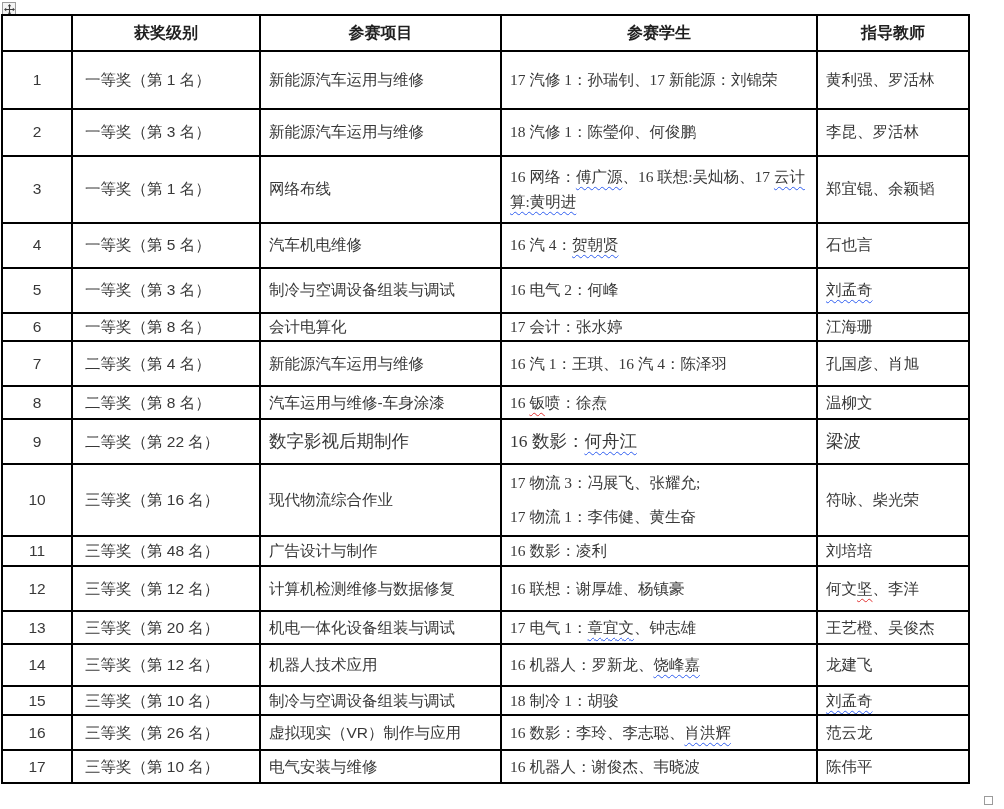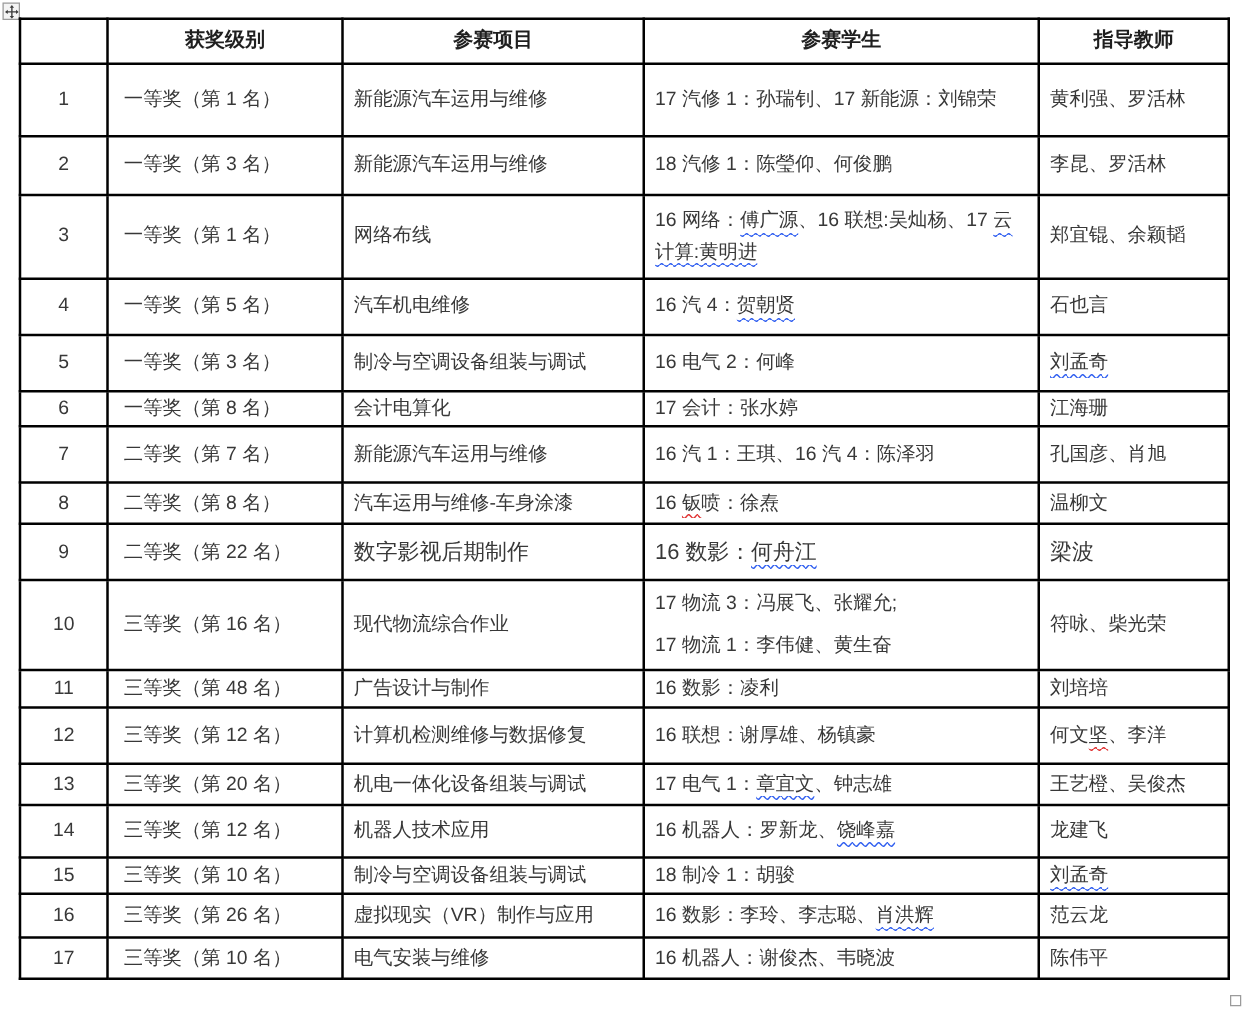--- a/index.html
+++ b/index.html
@@ -16,40 +16,40 @@
     display:flex;align-items:center;justify-content:center;box-sizing:border-box;
     cursor:move;
   }
   
   .resize-handle{
     position:absolute;left:984px;top:796px;width:9px;height:9px;
     border:1px solid var(--handle-border,#a6a6a6);background:#ffffff;
     box-sizing:border-box;cursor:nwse-resize;
   }
   table.awards{
-    position:absolute;left:15px;top:14px;
+    position:absolute;left:1px;top:14px;
     border-collapse:collapse;table-layout:fixed;
     width:967px;
   }
   th,td{
     border:2px solid var(--border,#000);
     box-sizing:border-box;
     font-size:15.5px;
     line-height:1.55;
     vertical-align:middle;
     padding:1px 8px;
     overflow:hidden;
   }
   th{
     font-weight:bold;text-align:center;font-size:16px;height:34px;
     color:#1f1f1f;padding:2px 4px;
   }
   td.num{text-align:center;padding:1px 2px;}
   td.award{padding-left:12px;}
-  td.students{white-space:pre-line;}
+  td.students{white-space:pre-line;font-family:Liberation Serif, serif;}
   tr.large td.project, tr.large td.students, tr.large td.teachers{font-size:17.5px;}
   .wavy-blue{
     text-decoration:underline;
     text-decoration-style:wavy;
     text-decoration-color:var(--ul-blue,#2f5ef0);
     text-decoration-thickness:1px;
     text-underline-offset:4px;
   }
   .wavy-red{
     text-decoration:underline;
@@ -125,21 +125,21 @@
       </tr>
       <tr style="height: 25px;">
         <td class="num"><span>6</span></td>
         <td class="award"><span>一等奖（第 8 名）</span></td>
         <td class="project"><span>会计电算化</span></td>
         <td class="students"><span>17 会计：张水婷</span></td>
         <td class="teachers"><span>江海珊</span></td>
       </tr>
       <tr style="height: 45px;">
         <td class="num"><span>7</span></td>
-        <td class="award"><span>二等奖（第 7 名）</span></td>
+        <td class="award"><span>二等奖（第 4 名）</span></td>
         <td class="project"><span>新能源汽车运用与维修</span></td>
         <td class="students"><span>16 汽 1：王琪、16 汽 4：陈泽羽</span></td>
         <td class="teachers"><span>孔国彦、肖旭</span></td>
       </tr>
       <tr style="height: 33px;">
         <td class="num"><span>8</span></td>
         <td class="award"><span>二等奖（第 8 名）</span></td>
         <td class="project"><span>汽车运用与维修-车身涂漆</span></td>
         <td class="students"><span>16 </span><span class="wavy-red">钣</span><span>喷：徐焘</span></td>
         <td class="teachers"><span>温柳文</span></td>

